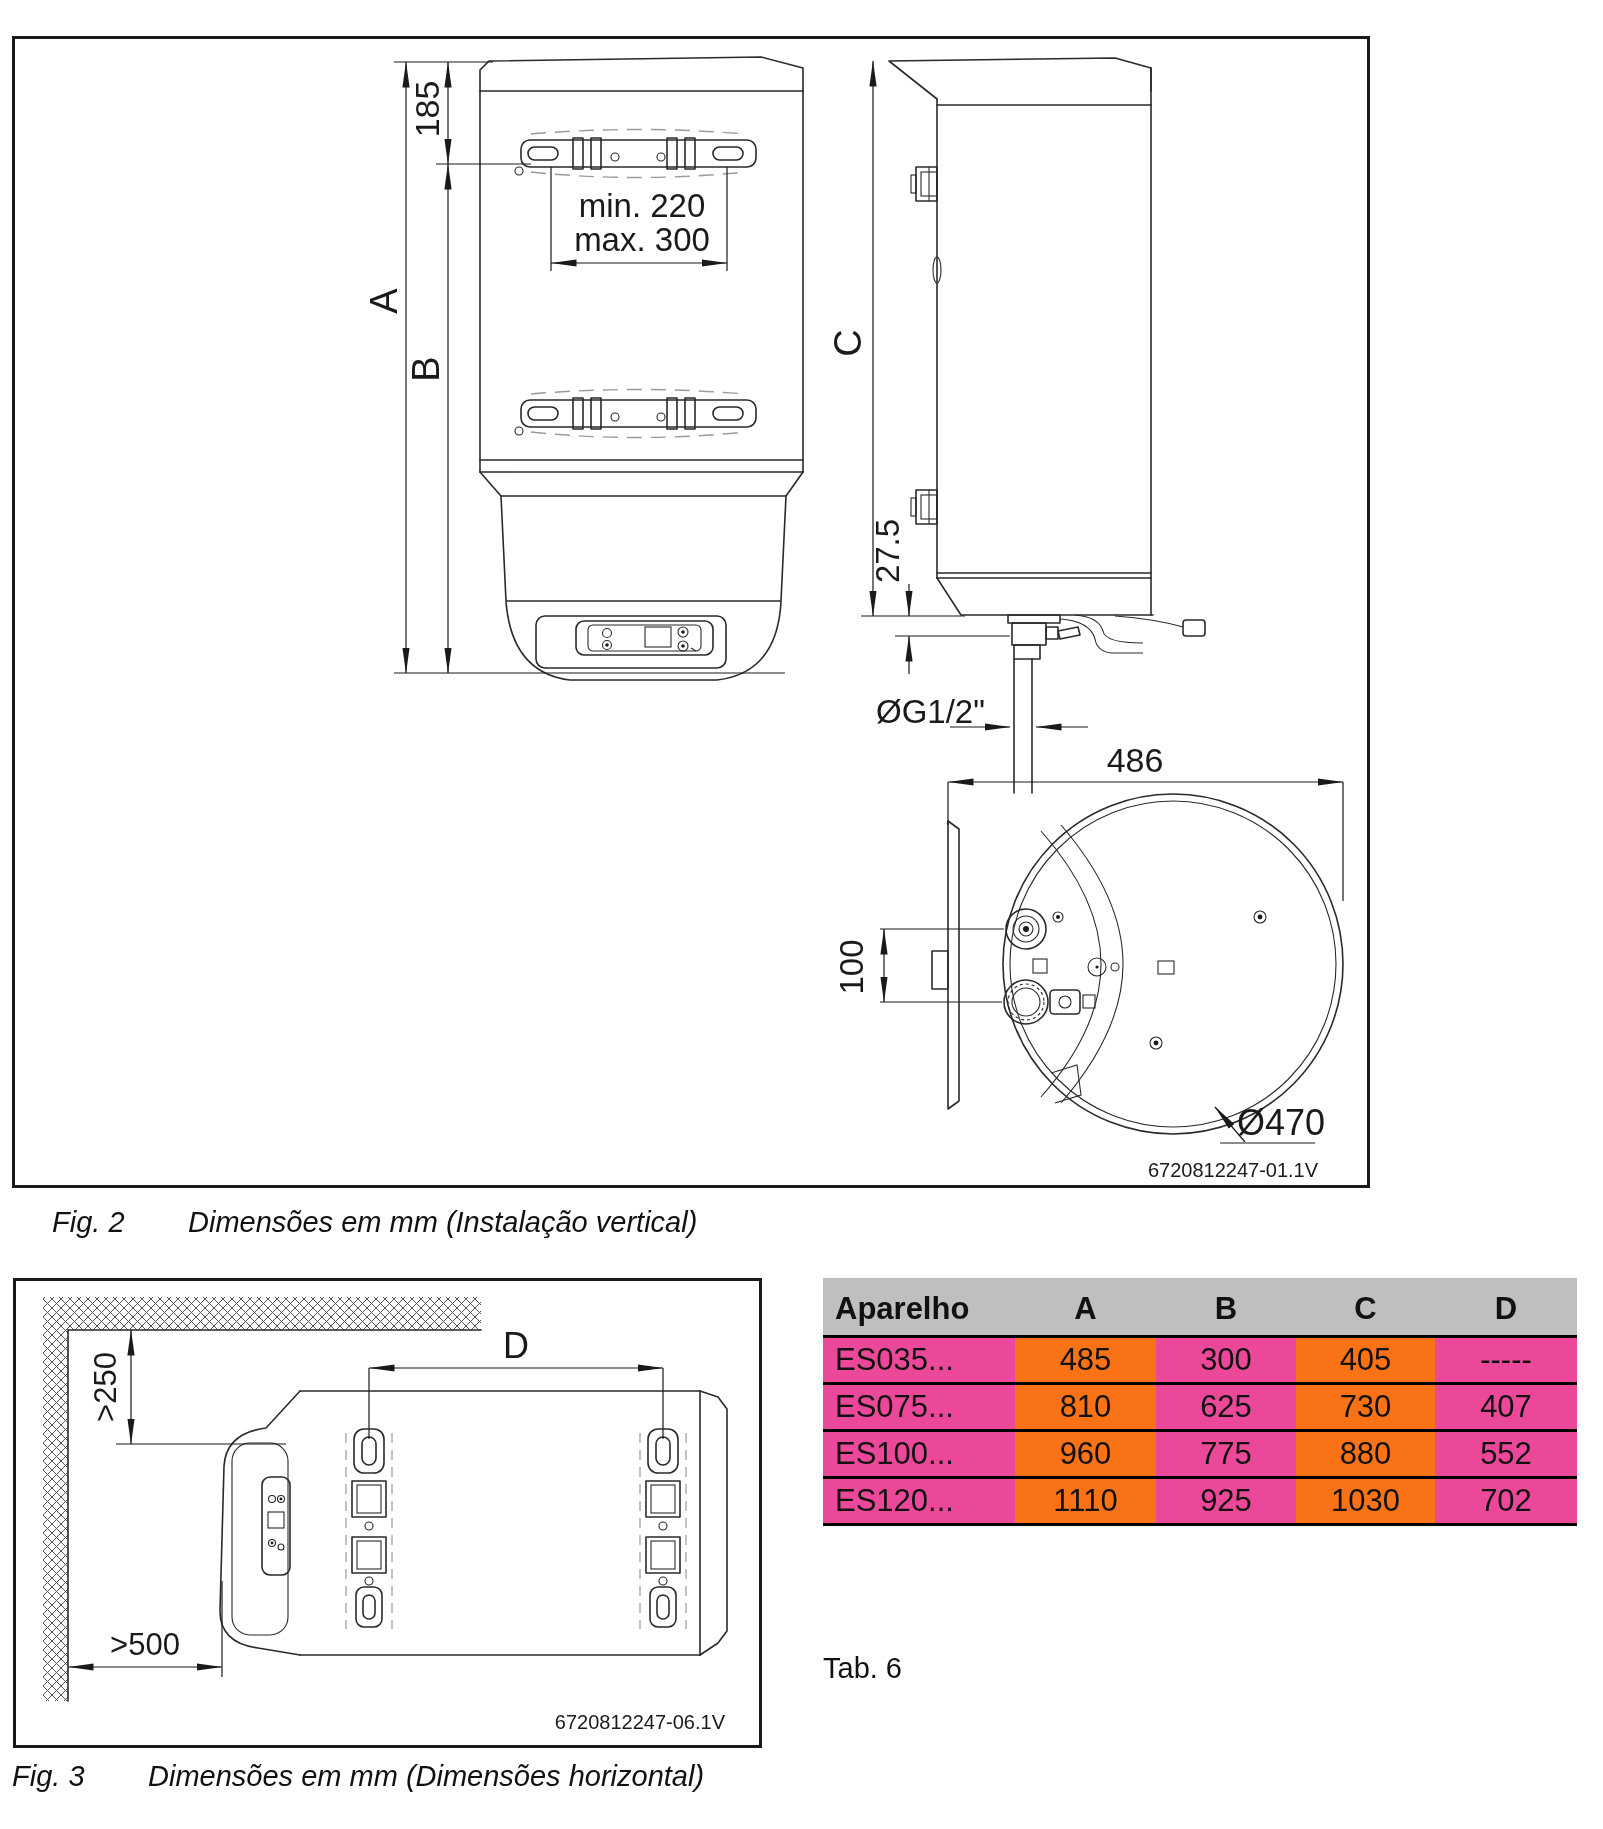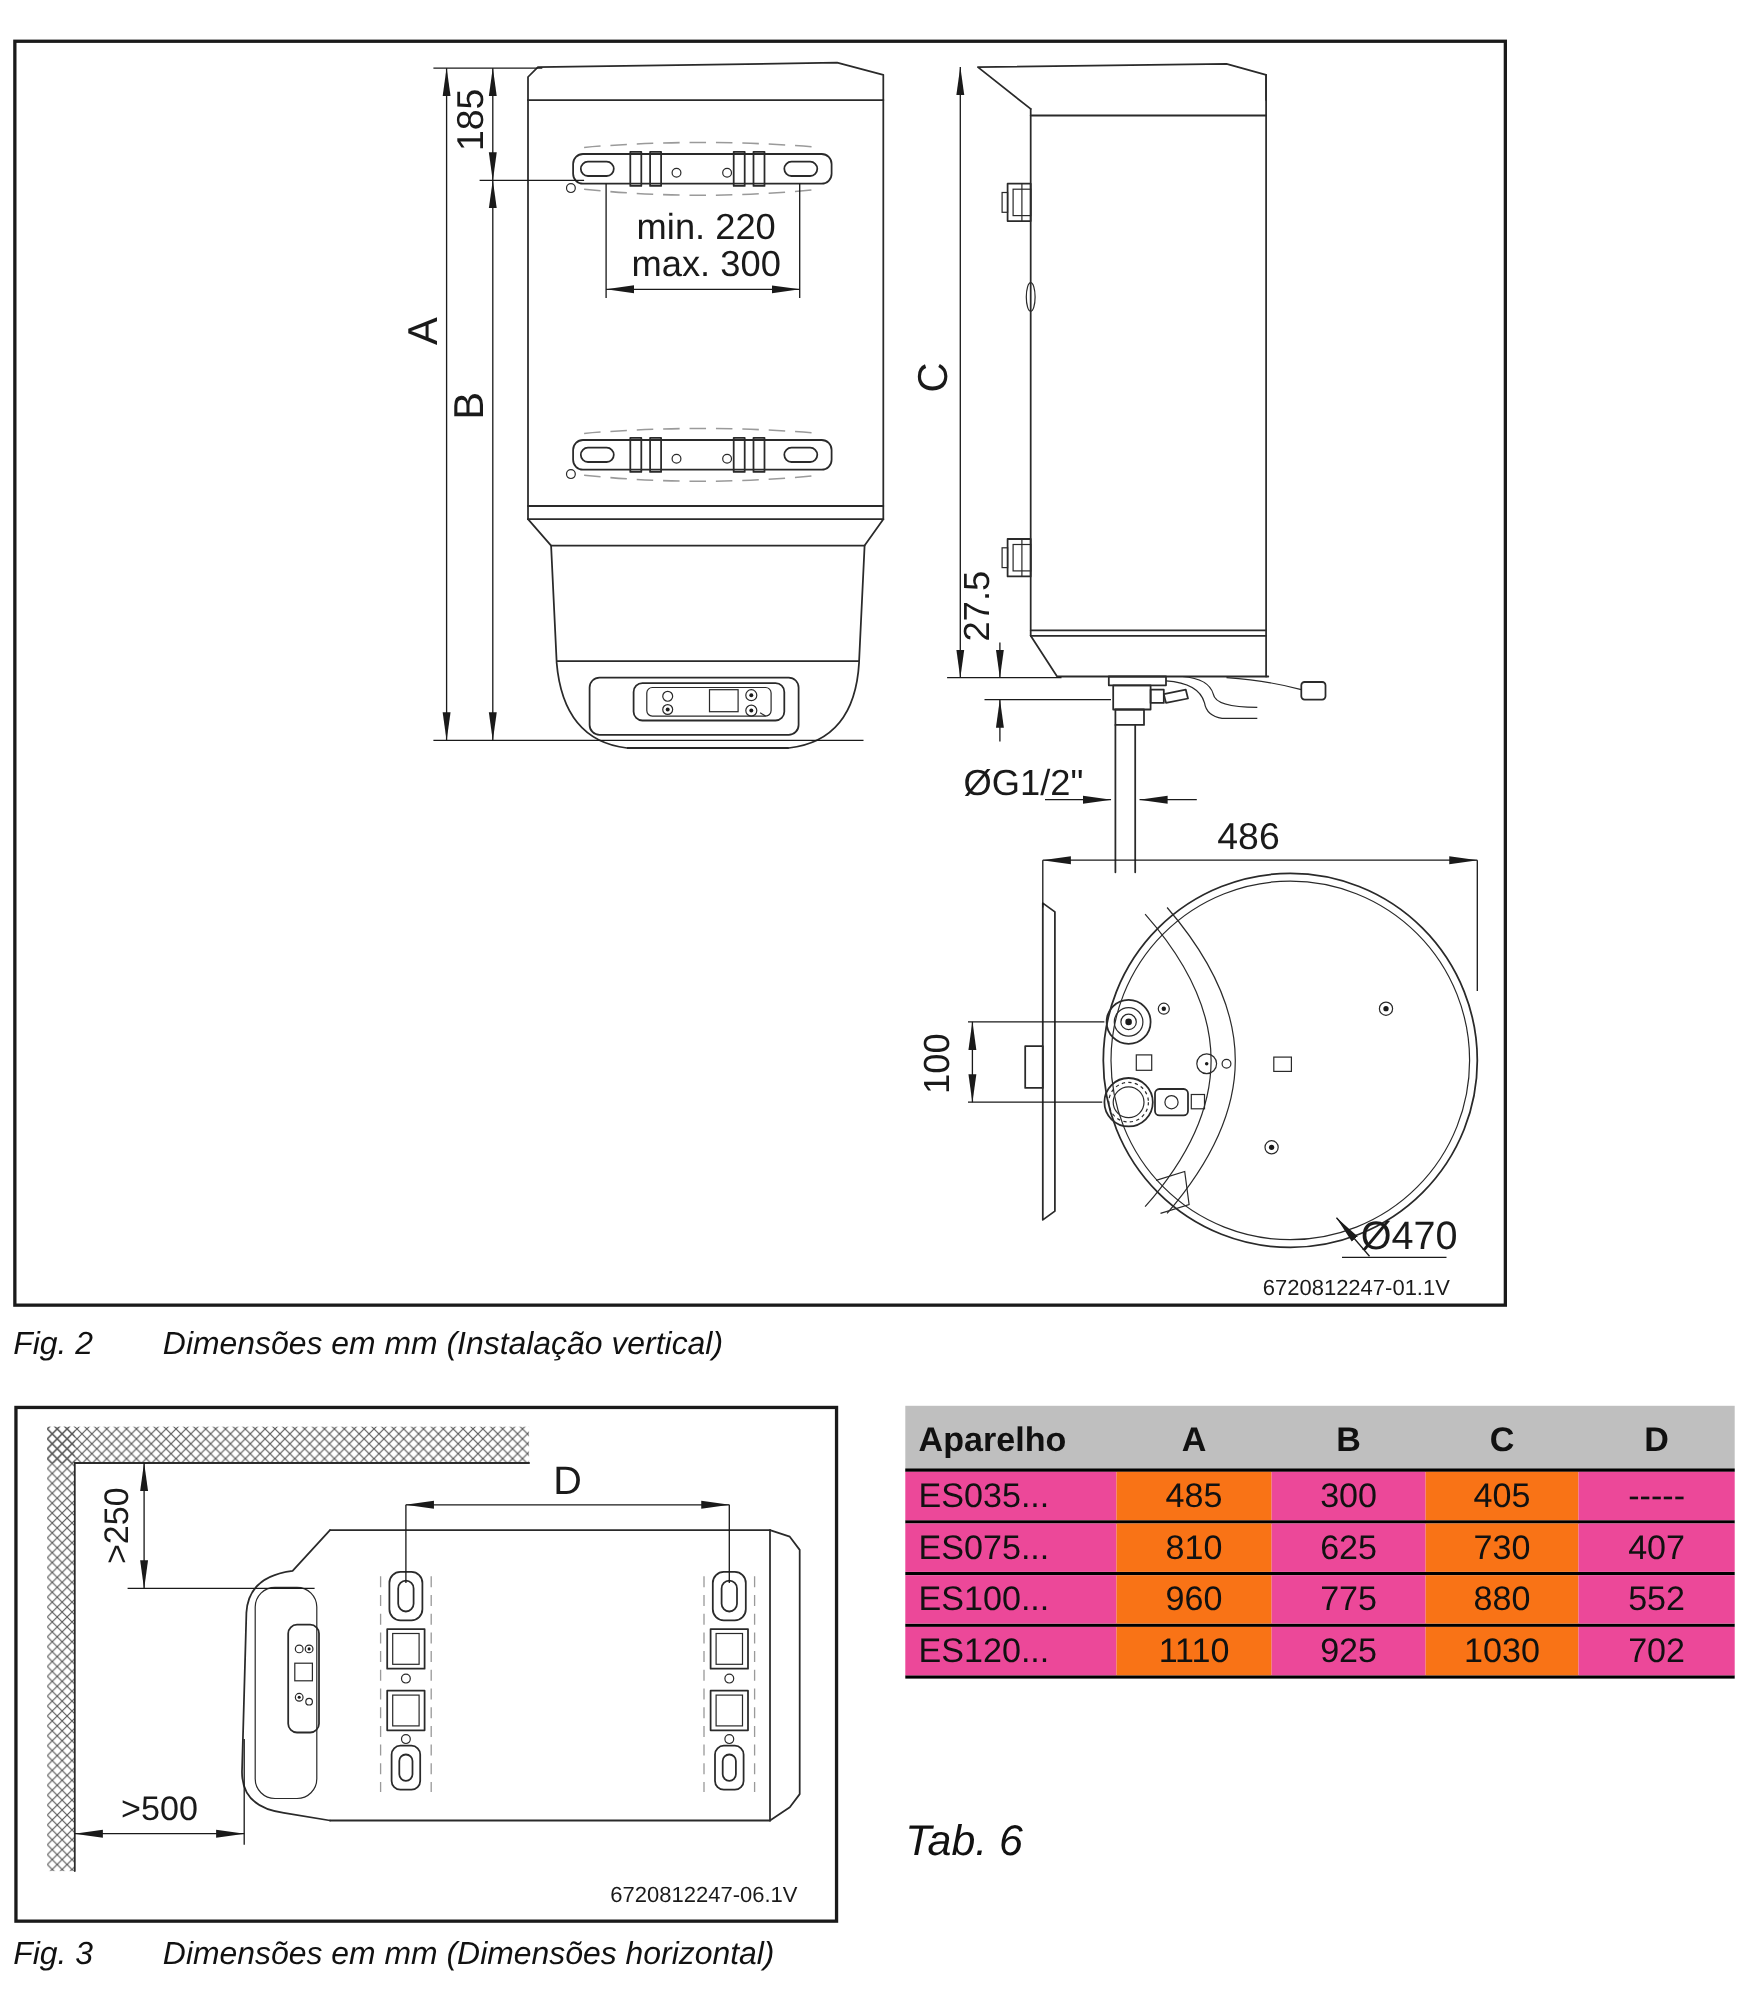--- a/index.html
+++ b/index.html
@@ -11,34 +11,34 @@
   svg{display:block;}
   svg text{font-family:"Liberation Sans",sans-serif;fill:#1a1a1a;}
   .ol{stroke:#2a2a2a;stroke-width:1.6;fill:none;stroke-linejoin:round;stroke-linecap:round;}
   .thin{stroke:#2a2a2a;stroke-width:1.1;fill:none;}
   .dim{stroke:#1a1a1a;stroke-width:1.2;fill:none;}
   .dash{stroke:#9a9a9a;stroke-width:1.4;fill:none;stroke-dasharray:15 9;}
   .dash2{stroke:#9a9a9a;stroke-width:1.2;fill:none;stroke-dasharray:10 7;}
   .fil{fill:#1a1a1a;stroke:none;}
   .fig-caption{position:absolute;left:12px;font-style:italic;font-size:29px;white-space:nowrap;}
   .fig-caption .cap-label{display:inline-block;width:128px;}
-  #fig2-caption{top:1206px;}
+  #fig2-caption{top:1206px;margin-left:40px;}
   #fig3-caption{top:1760px;}
   .dim-table{position:absolute;left:823px;top:1278px;width:754px;}
   .tr{display:flex;border-bottom:3px solid #000;box-sizing:border-box;}
   .th-row{height:60px;background:#bfbfbf;align-items:flex-end;}
   .cell{box-sizing:border-box;display:flex;align-items:center;justify-content:center;
         font-size:31px;overflow:hidden;}
   .c0{width:192px;justify-content:flex-start;padding-left:12px;}
   .c1{width:141px;}.c2{width:140px;}.c3{width:139px;}.c4{width:142px;}
   .th{font-weight:bold;padding-bottom:8px;background:transparent;}
   .td{height:44px;}
   .td.c0,.td.c2,.td.c4{background:#ec4899;}
   .td.c1,.td.c3{background:#f97316;}
-  #tab-caption{position:absolute;left:823px;top:1652px;font-style:italic;font-size:39px;text-align:right;}
+  #tab-caption{position:absolute;left:823px;top:1652px;font-size:29px;text-align:right;}
 </style>
 </head>
 <body>
 
 <div class="page">
 
   <div class="figbox" id="fig2-box">
     <svg width="1352" height="1146" viewBox="0 0 1352 1146">
       <defs>
         <marker id="ar2" markerUnits="userSpaceOnUse" markerWidth="26" markerHeight="10" refX="25.5" refY="5" orient="auto-start-reverse">

